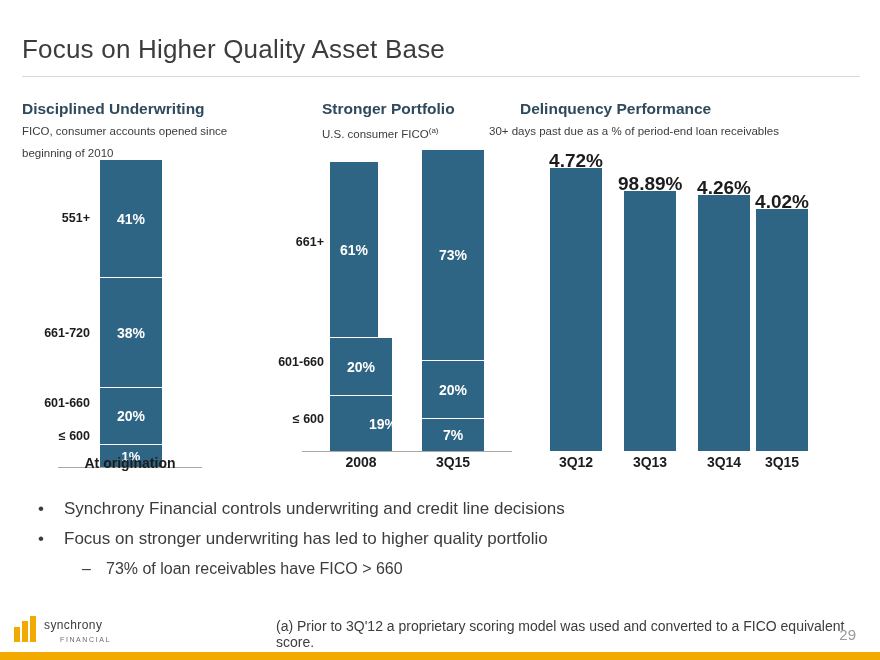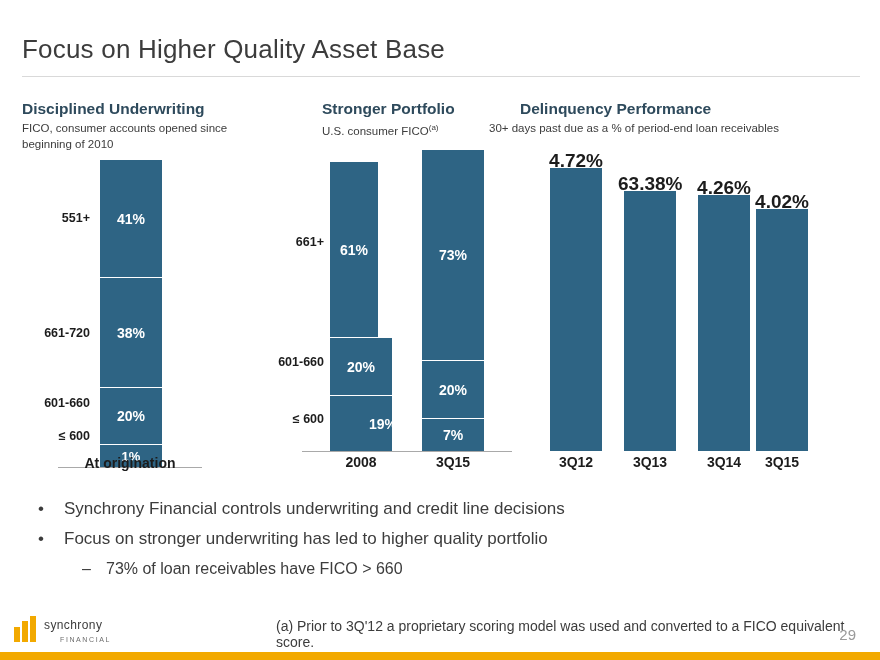--- a/index.html
+++ b/index.html
@@ -43,21 +43,21 @@
   .panel-head {
     position: absolute;
     font-size: 15.5px;
     font-weight: bold;
     color: #2e4a5c;
   }
   .panel-sub {
     position: absolute;
     font-size: 11.5px;
     color: #3c3c3c;
-    line-height: 16px;
+    line-height: 22px;
   }
   .sup {
     font-size: 8px;
     vertical-align: super;
   }
   
   .chart {
     position: absolute;
   }
   .bar {
@@ -277,21 +277,21 @@
   <div class="panel-sub" style="left:489px; top:120px; width:350px;">30+ days past due as a % of period-end loan receivables</div>
 
   <div class="chart" style="left:520px; top:150px; width:340px; height:320px;">
 
     <div class="bar" style="left:30px; top:18px; width:52px; height:283px;"></div>
     <div class="bar" style="left:104px; top:41px; width:52px; height:260px;"></div>
     <div class="bar" style="left:178px; top:45px; width:52px; height:256px;"></div>
     <div class="bar" style="left:232px; top:59px; width:52px; height:242px; left:236px;"></div>
 
     <div class="value-label" style="left:24px; top:0px; width:64px;">4.72%</div>
-    <div class="value-label" style="left:98px; top:23px; width:64px;">63.38%</div>
+    <div class="value-label" style="left:98px; top:23px; width:64px;">98.89%</div>
     <div class="value-label" style="left:172px; top:27px; width:64px;">4.26%</div>
     <div class="value-label" style="left:230px; top:41px; width:64px; left:230px;">4.02%</div>
 
     <div class="cat-label" style="left:24px; top:304px; width:64px;">3Q12</div>
     <div class="cat-label" style="left:98px; top:304px; width:64px;">3Q13</div>
     <div class="cat-label" style="left:172px; top:304px; width:64px;">3Q14</div>
     <div class="cat-label" style="left:230px; top:304px; width:64px;">3Q15</div>
   </div>
 
   <div class="bullets">

